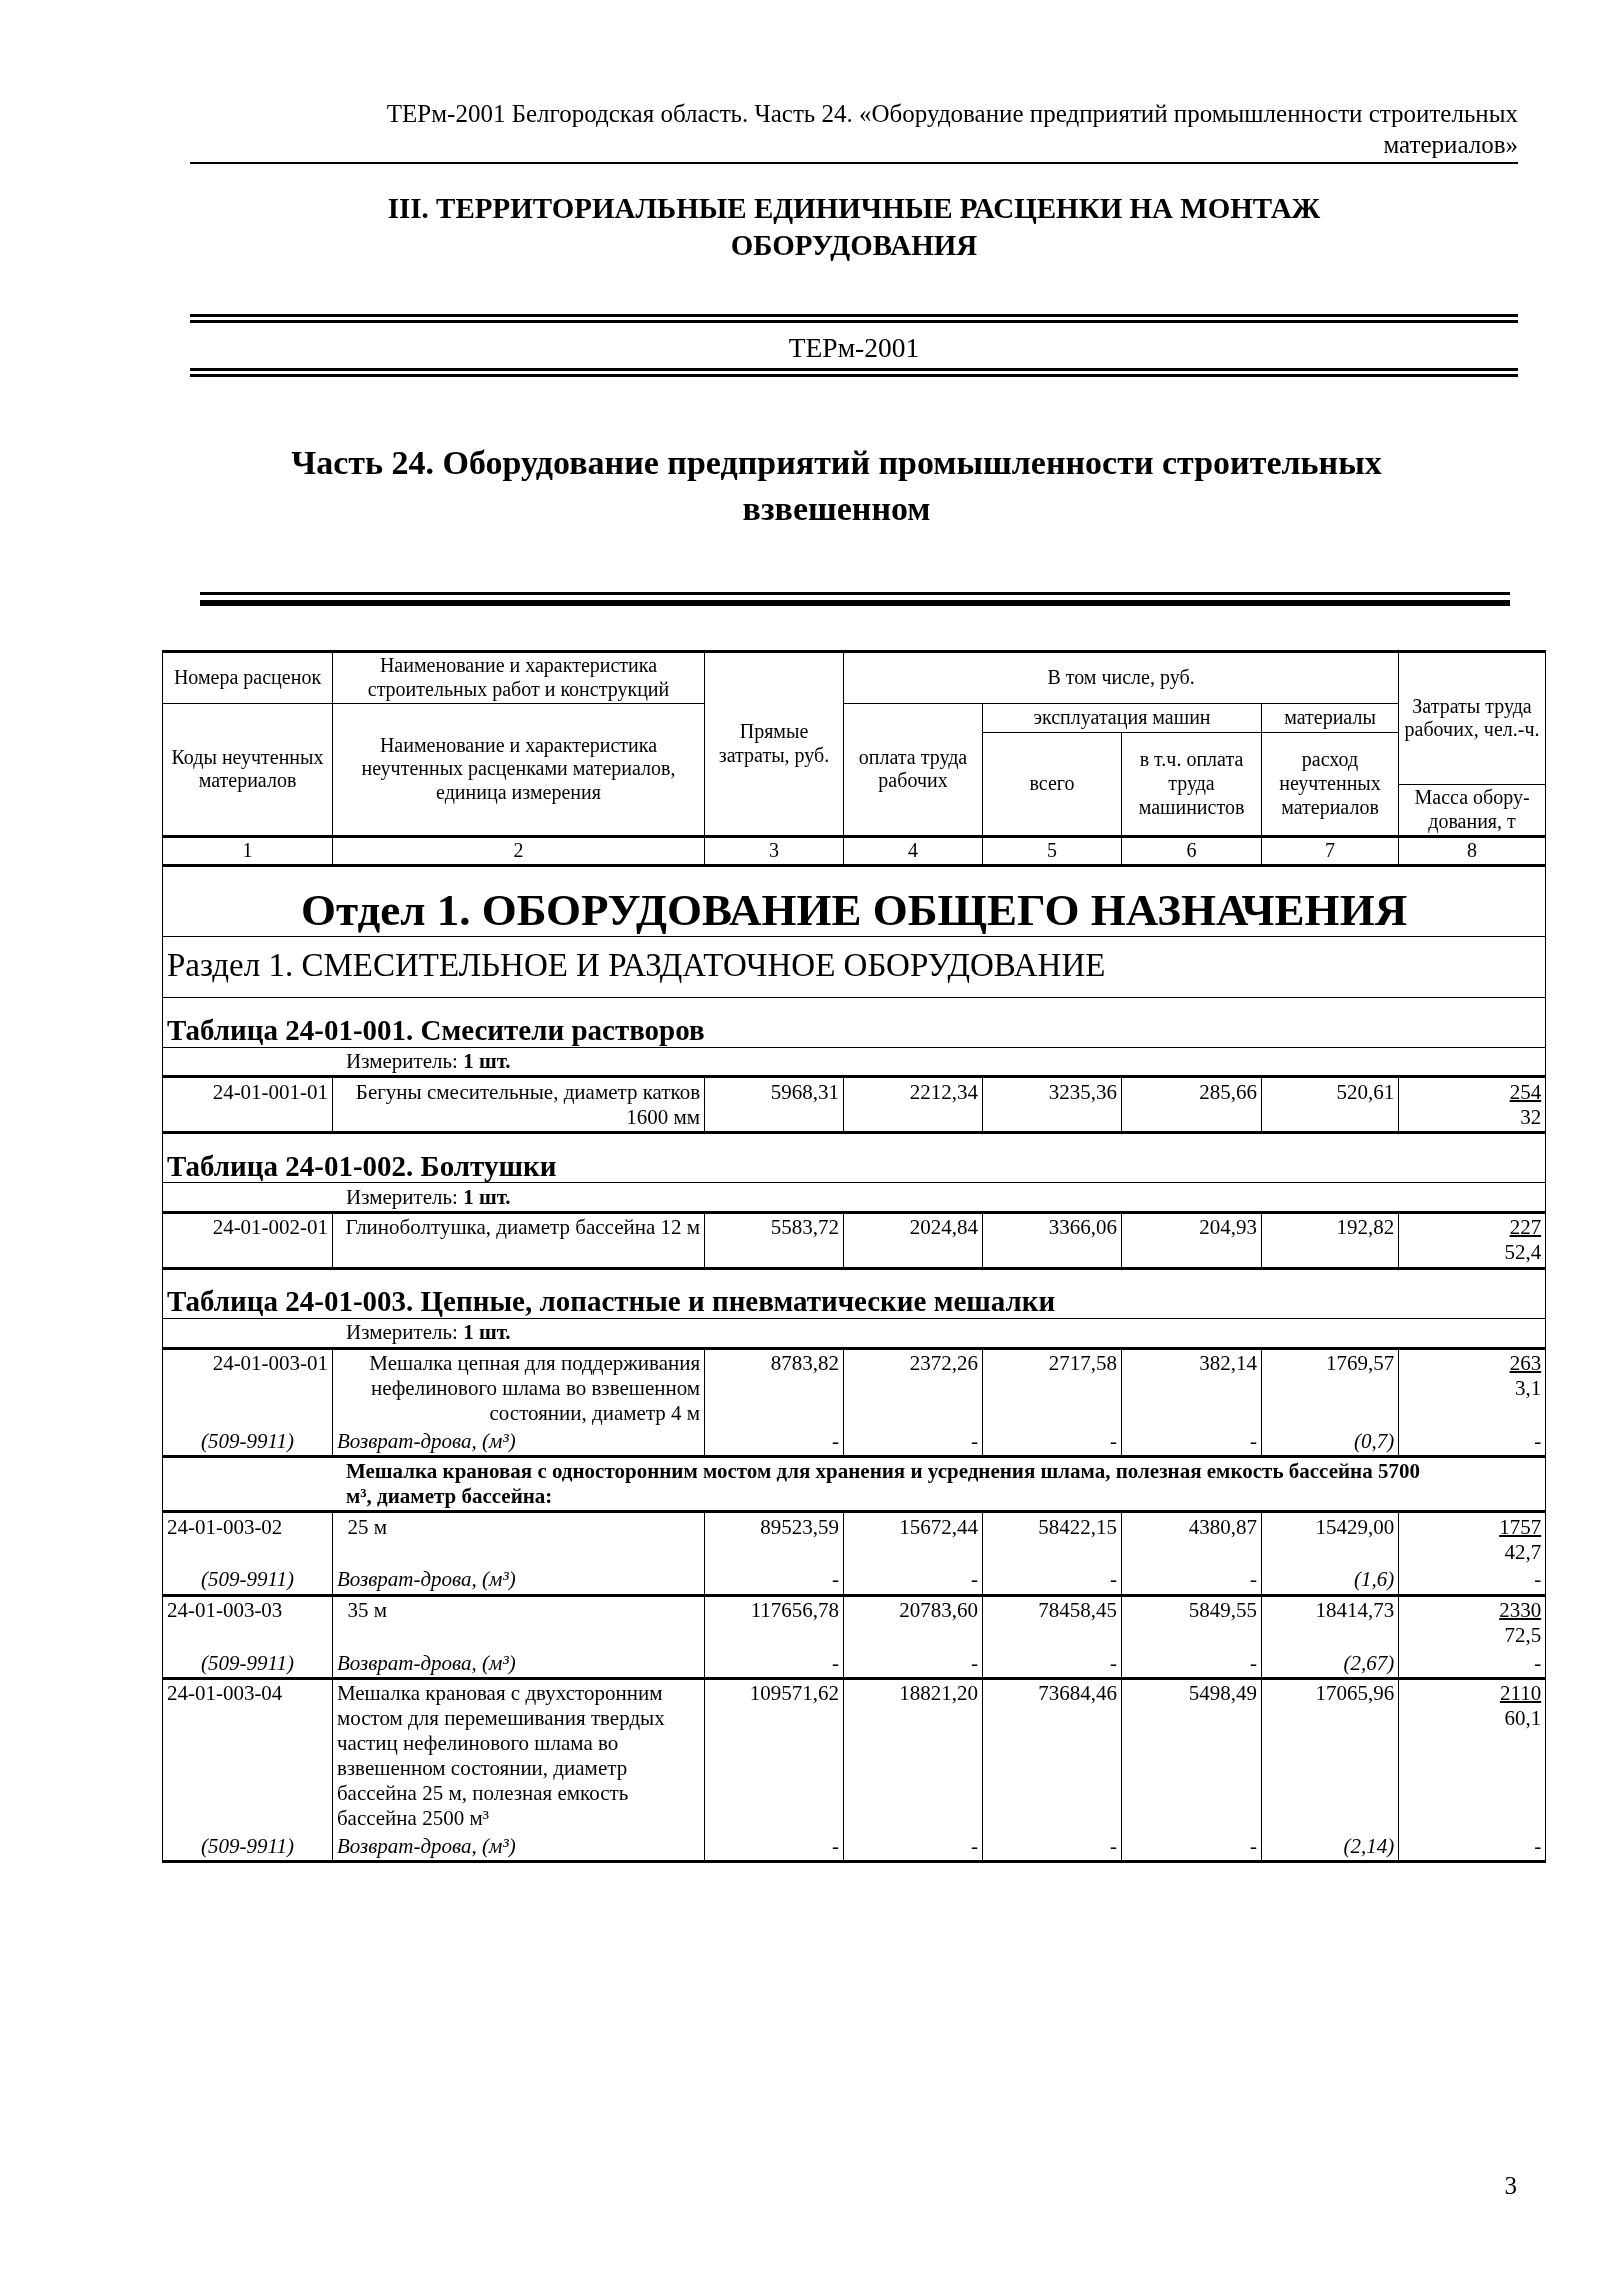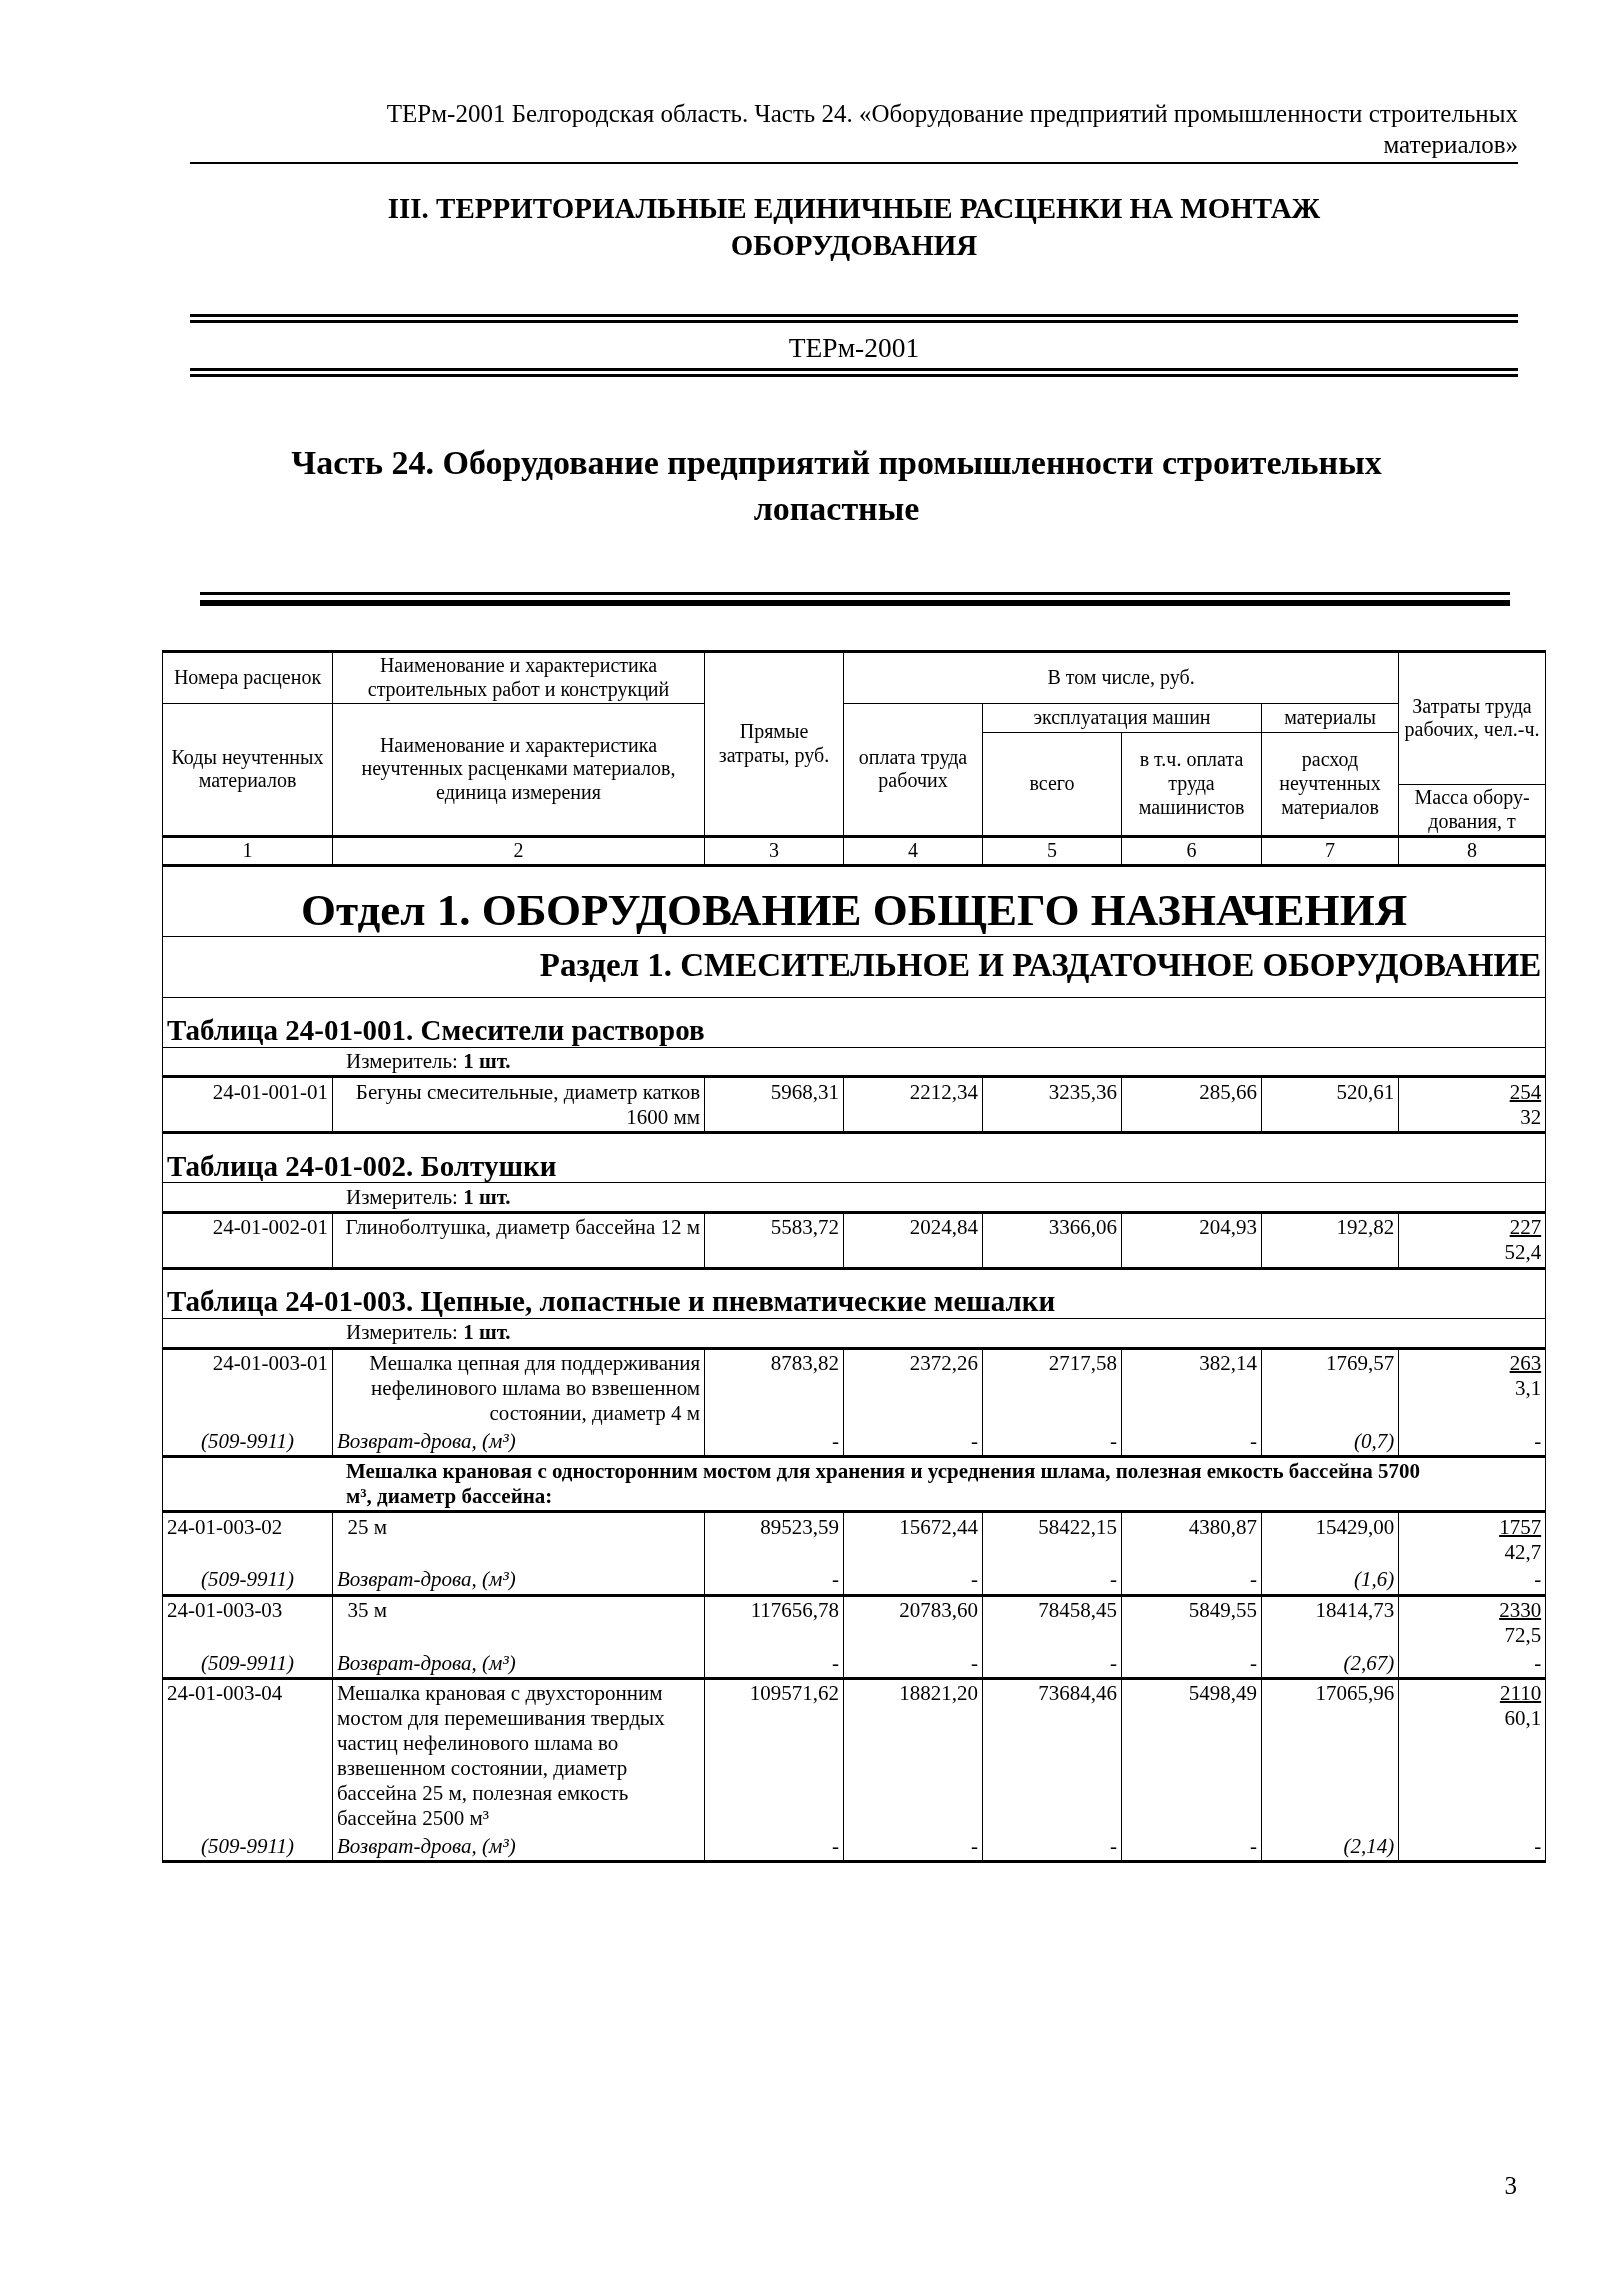--- a/index.html
+++ b/index.html
@@ -13,21 +13,21 @@
   .part-title{position:absolute;left:155px;right:105px;top:440px;text-align:center;font-weight:bold;font-size:34px;line-height:46px;}
   table.main{position:absolute;left:162px;top:650px;width:1382px;border-collapse:collapse;font-size:21px;line-height:25px;table-layout:fixed;}
   table.main td{border:1.3px solid #000;padding:1.3px 3.9px;vertical-align:top;}
   table.main .hd td{text-align:center;vertical-align:middle;font-size:20px;line-height:23.6px;}
   .thickb{border-bottom:3.9px solid #000 !important;}
   .thickt{border-top:3.9px solid #000 !important;text-align:right;}
   .num{text-align:right;}
   .ital{font-style:italic;}
   .banner td{border-left:1.3px solid #000;border-right:1.3px solid #000;border-top:none;border-bottom:none;}
   .otdel{font-weight:bold;font-size:45px;text-align:center;padding-top:31px !important;padding-bottom:13px !important;}
-  .razdel{font-weight:bold;font-size:33px;text-align:right;padding-top:15.7px !important;padding-bottom:19.6px !important;}
+  .razdel{font-weight:normal;font-size:33px;text-align:left;padding-top:15.7px !important;padding-bottom:19.6px !important;}
   .tabtitle{font-weight:bold;font-size:29px;padding-top:19.6px !important;padding-bottom:3.9px !important;}
   .measure{padding-left:183px !important;font-size:21px;padding-bottom:1.3px !important;}
   .measure b{font-weight:bold;}
   .group td.gt{font-weight:bold;padding-left:183px;}
   .ul{text-decoration:underline;text-decoration-thickness:2px;}
   .pg{position:absolute;right:106px;top:2172px;font-size:25px;}
 </style>
 </head>
 <body>
 
@@ -41,21 +41,21 @@
   <div>III. ТЕРРИТОРИАЛЬНЫЕ ЕДИНИЧНЫЕ РАСЦЕНКИ НА МОНТАЖ</div>
   <div>ОБОРУДОВАНИЯ</div>
 </div>
 
 <div class="dbl" style="top:314px;"></div>
 <div class="std">ТЕРм-2001</div>
 <div class="dbl" style="top:368px;"></div>
 
 <div class="part-title">
   <div>Часть 24. Оборудование предприятий промышленности строительных</div>
-  <div>лопастные</div>
+  <div>взвешенном</div>
 </div>
 <div class="dbl thick" style="top:592px;left:200px;right:113px;"></div>
 
 <table class="main">
   <colgroup>
     <col style="width:170px">
       <col style="width:372px">
       <col style="width:139px">
       <col style="width:139px">
     <col style="width:139px">

